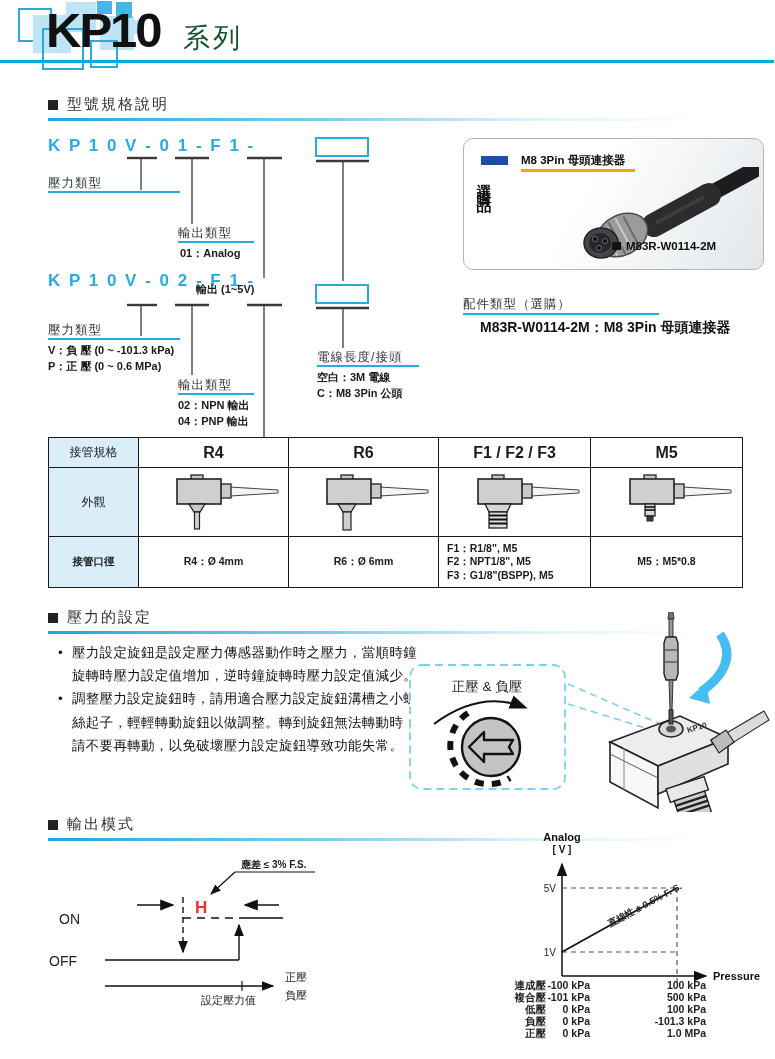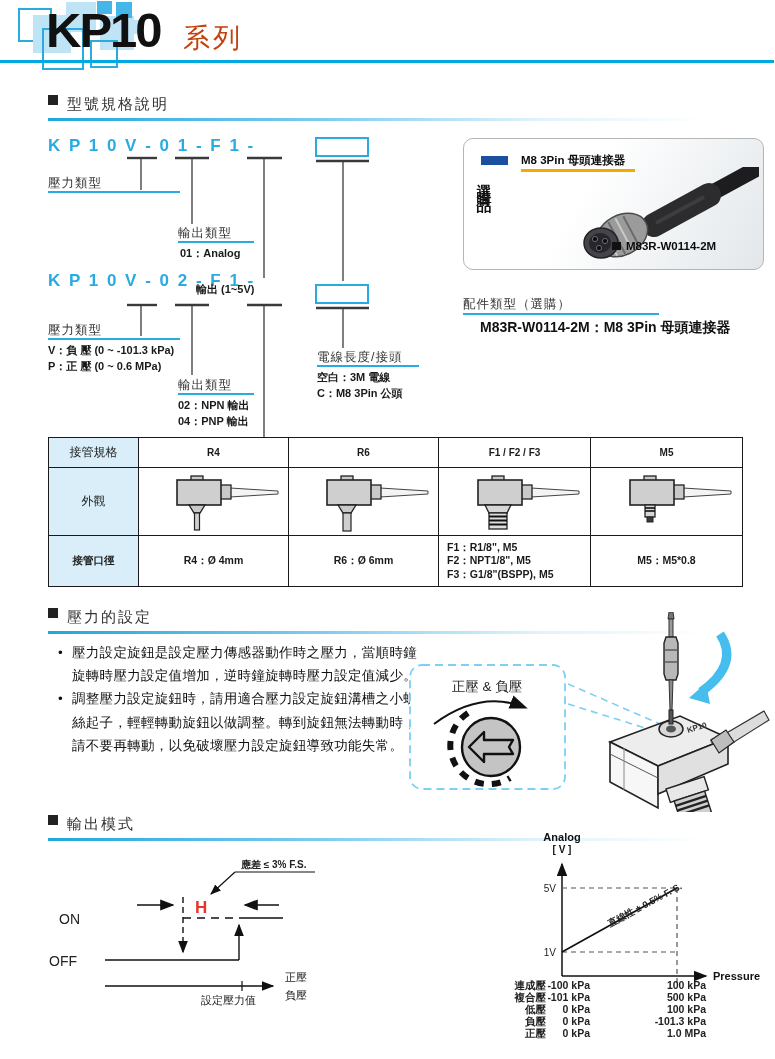--- a/index.html
+++ b/index.html
@@ -5,24 +5,24 @@
   html,body{margin:0;padding:0;background:#fff;}
   #page{position:relative;width:774px;height:1059px;background:#fff;overflow:hidden;
         font-family:"Liberation Sans","DejaVu Sans",sans-serif;color:#1a1a1a;}
   .abs{position:absolute;}
   
   .sq{position:absolute;}
   .sq.fill-light{background:#bfe4f6;}
   .sq.fill-mid{background:#45b6e8;}
   .sq.outline{border:2px solid #29abe2;background:transparent;}
   #brand{left:46px;top:2px;font-size:49px;font-weight:bold;letter-spacing:-2px;color:#111;}
-  #series{left:183px;top:20px;font-size:27px;color:#c2410c;letter-spacing:3px;}
+  #series{left:183px;top:20px;font-size:27px;color:#14532d;letter-spacing:3px;}
   #toprule{left:0;top:60px;width:775px;height:3px;background:#00a9e0;}
   
-  .sec-title{position:absolute;display:flex;align-items:flex-start;gap:9px;}
+  .sec-title{position:absolute;display:flex;align-items:center;gap:9px;}
   .sec-bullet{width:10px;height:10px;background:#222;}
   .sec-label{font-size:15px;color:#333;letter-spacing:2px;}
   .sec-rule{position:absolute;height:3px;background:linear-gradient(90deg,#1fa7dd 0%,#7fcdef 40%,#dff2fb 70%,#ffffff 95%);}
   
   .code-text{position:absolute;font-size:17px;font-weight:bold;color:#29abe2;letter-spacing:2px;white-space:nowrap;}
   .code-box{position:absolute;width:50px;height:16px;border:2px solid #29abe2;background:#fff;}
   .ann-title{position:absolute;font-size:12.5px;color:#333;letter-spacing:1px;white-space:nowrap;}
   .ann-rule{position:absolute;height:2px;background:#29abe2;}
   .ann-list{position:absolute;font-size:11px;font-weight:bold;color:#1a1a1a;line-height:15.5px;white-space:nowrap;}
   .ann-list div{white-space:nowrap;}
@@ -34,21 +34,21 @@
   #opt-caption{left:57px;top:14px;font-size:11.5px;font-weight:bold;color:#0b0b0b;white-space:nowrap;}
   #opt-underline{left:57px;top:30px;width:114px;height:3px;background:#f7a800;}
   #opt-part{left:148px;top:101px;font-size:11.5px;font-weight:bold;color:#0b0b0b;white-space:nowrap;}
   .brand-mark{display:inline-block;width:9px;height:8px;background:#111;margin-right:5px;}
   
   #acc-title{left:463px;top:296px;font-size:12.5px;color:#333;letter-spacing:1px;}
   #acc-rule{left:463px;top:313px;width:196px;height:2px;background:#29abe2;}
   #acc-item{left:463px;top:319px;font-size:14px;font-weight:bold;color:#111;padding-left:17px;}
   
   #fit-table{position:absolute;left:48px;top:437px;border-collapse:collapse;table-layout:fixed;}
-  #fit-table td{border:1.2px solid #1a1a1a;text-align:center;vertical-align:middle;font-size:10px;padding:0;}
+  #fit-table td{border:1.2px solid #1a1a1a;text-align:center;vertical-align:middle;font-size:16px;padding:0;}
   #fit-table .hd{font-weight:bold;height:29px;}
   #fit-table .lcol{background:#d9eef9;font-weight:normal;font-size:12px;}
   #fit-table .draw{height:67px;}
   #fit-table .bore{height:50px;font-weight:bold;font-size:10.5px;}
   #fit-table .bore.left{text-align:left;padding-left:8px;line-height:13.5px;}
   
   #bullets{left:58px;top:641px;width:364px;font-size:13.5px;line-height:1.72;color:#111;letter-spacing:0.3px;}
   .bullet{display:flex;}
   .bullet .dot{flex:0 0 14px;}
   

